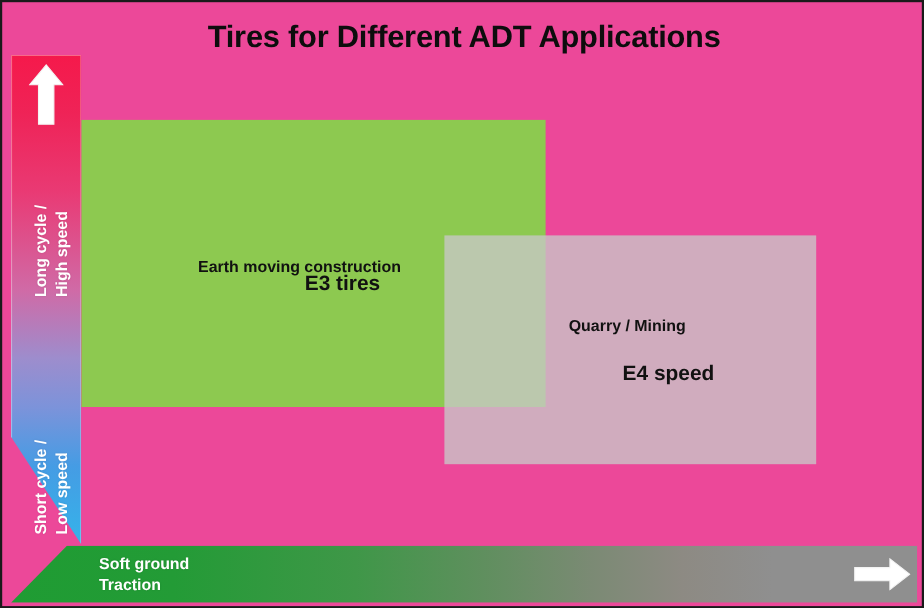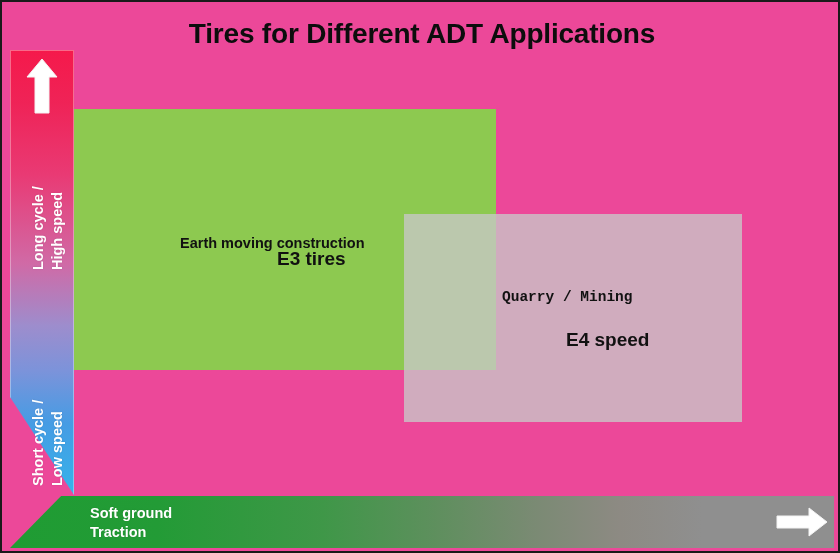--- a/index.html
+++ b/index.html
@@ -152,21 +152,21 @@
   .box-title {
     position: absolute;
     font-size: 19px;
     font-weight: bold;
     color: #111111;
     white-space: nowrap;
     margin-left: 32px;
   }
   #e3-caption { left: 178px; top: 205px; margin-top: 28px; }
   #e3-title   { left: 243px; top: 246px; }
-  #e4-caption { left: 500px; top: 287px; font-family: Liberation Mono, monospace; }
+  #e4-caption { left: 515px; top: 287px; }
   #e4-title   { left: 532px; top: 327px; }
 </style>
 </head>
 <body>
 
 <div id="slide">
 
   <div id="title">Tires for Different ADT Applications</div>
 
   <div id="v-axis">

